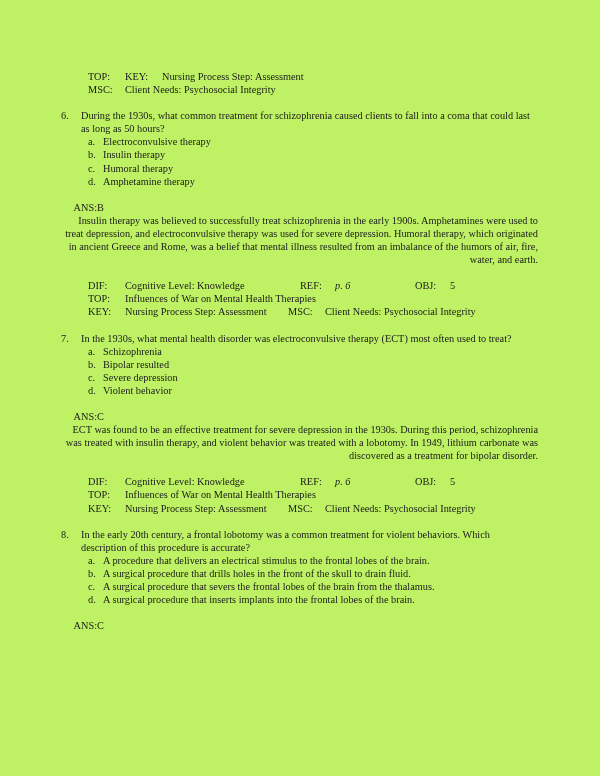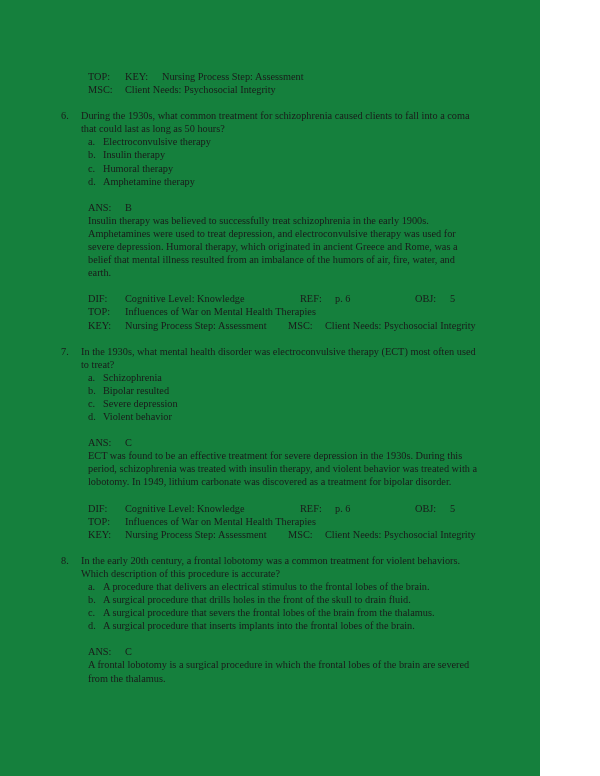--- a/index.html
+++ b/index.html
@@ -9,23 +9,23 @@
   }
   body {
     width: 600px;
     height: 776px;
     font-family: "Liberation Serif", "DejaVu Serif", serif;
     color: #1a1a1a;
     -webkit-font-smoothing: antialiased;
   }
   .page {
     position: relative;
-    width: 540px;
+    width: 600px;
     height: 776px;
-    background: #15803d;
+    background: #bef264;
     box-sizing: border-box;
     padding: 70px 62px 0 60px;
   }
   .doc-body {
     font-size: 10.3px;
     line-height: 13.1px;
   }
 
   
   .meta-block {
@@ -58,21 +58,21 @@
 
   
   .dif-row {
     display: flex;
     align-items: baseline;
     white-space: nowrap;
   }
   .dif-lbl   { width: 37px; flex: 0 0 37px; }
   .dif-val   { width: 175px; flex: 0 0 175px; }
   .ref-lbl   { width: 35px; flex: 0 0 35px; }
-  .ref-val   { width: 80px; flex: 0 0 80px; }
+  .ref-val   { width: 80px; flex: 0 0 80px; font-style: italic; }
   .obj-lbl   { width: 35px; flex: 0 0 35px; }
   .obj-val   { flex: 0 0 auto; }
 
   
   .question {
     margin-top: 13px;
   }
   .q-stem {
     display: flex;
     align-items: baseline;
@@ -98,22 +98,22 @@
   }
   .opt-letter {
     width: 15px;
     flex: 0 0 15px;
   }
   .opt-text {
     flex: 1 1 auto;
   }
 
   .ans-block {
-    margin-left: 28px;
     margin-top: 13px;
+    text-align: right;
   }
   .rationale {
     margin: 0;
   }
   .meta-spacer {
     height: 13px;
   }
 </style>
 </head>
 <body>
@@ -260,18 +260,17 @@
         <div class="option">
           <span class="opt-letter">d.</span>
           <span class="opt-text">A surgical procedure that inserts implants into the frontal lobes of the brain.</span>
         </div>
       </div>
       <div class="ans-block">
         <div class="meta-row">
           <span class="meta-label">ANS:</span>
           <span>C</span>
         </div>
-        <p class="rationale">A frontal lobotomy is a surgical procedure in which the frontal lobes of the brain are severed from the thalamus.</p>
       </div>
     </div>
 
   </div>
 </div>
 
 </body></html>

